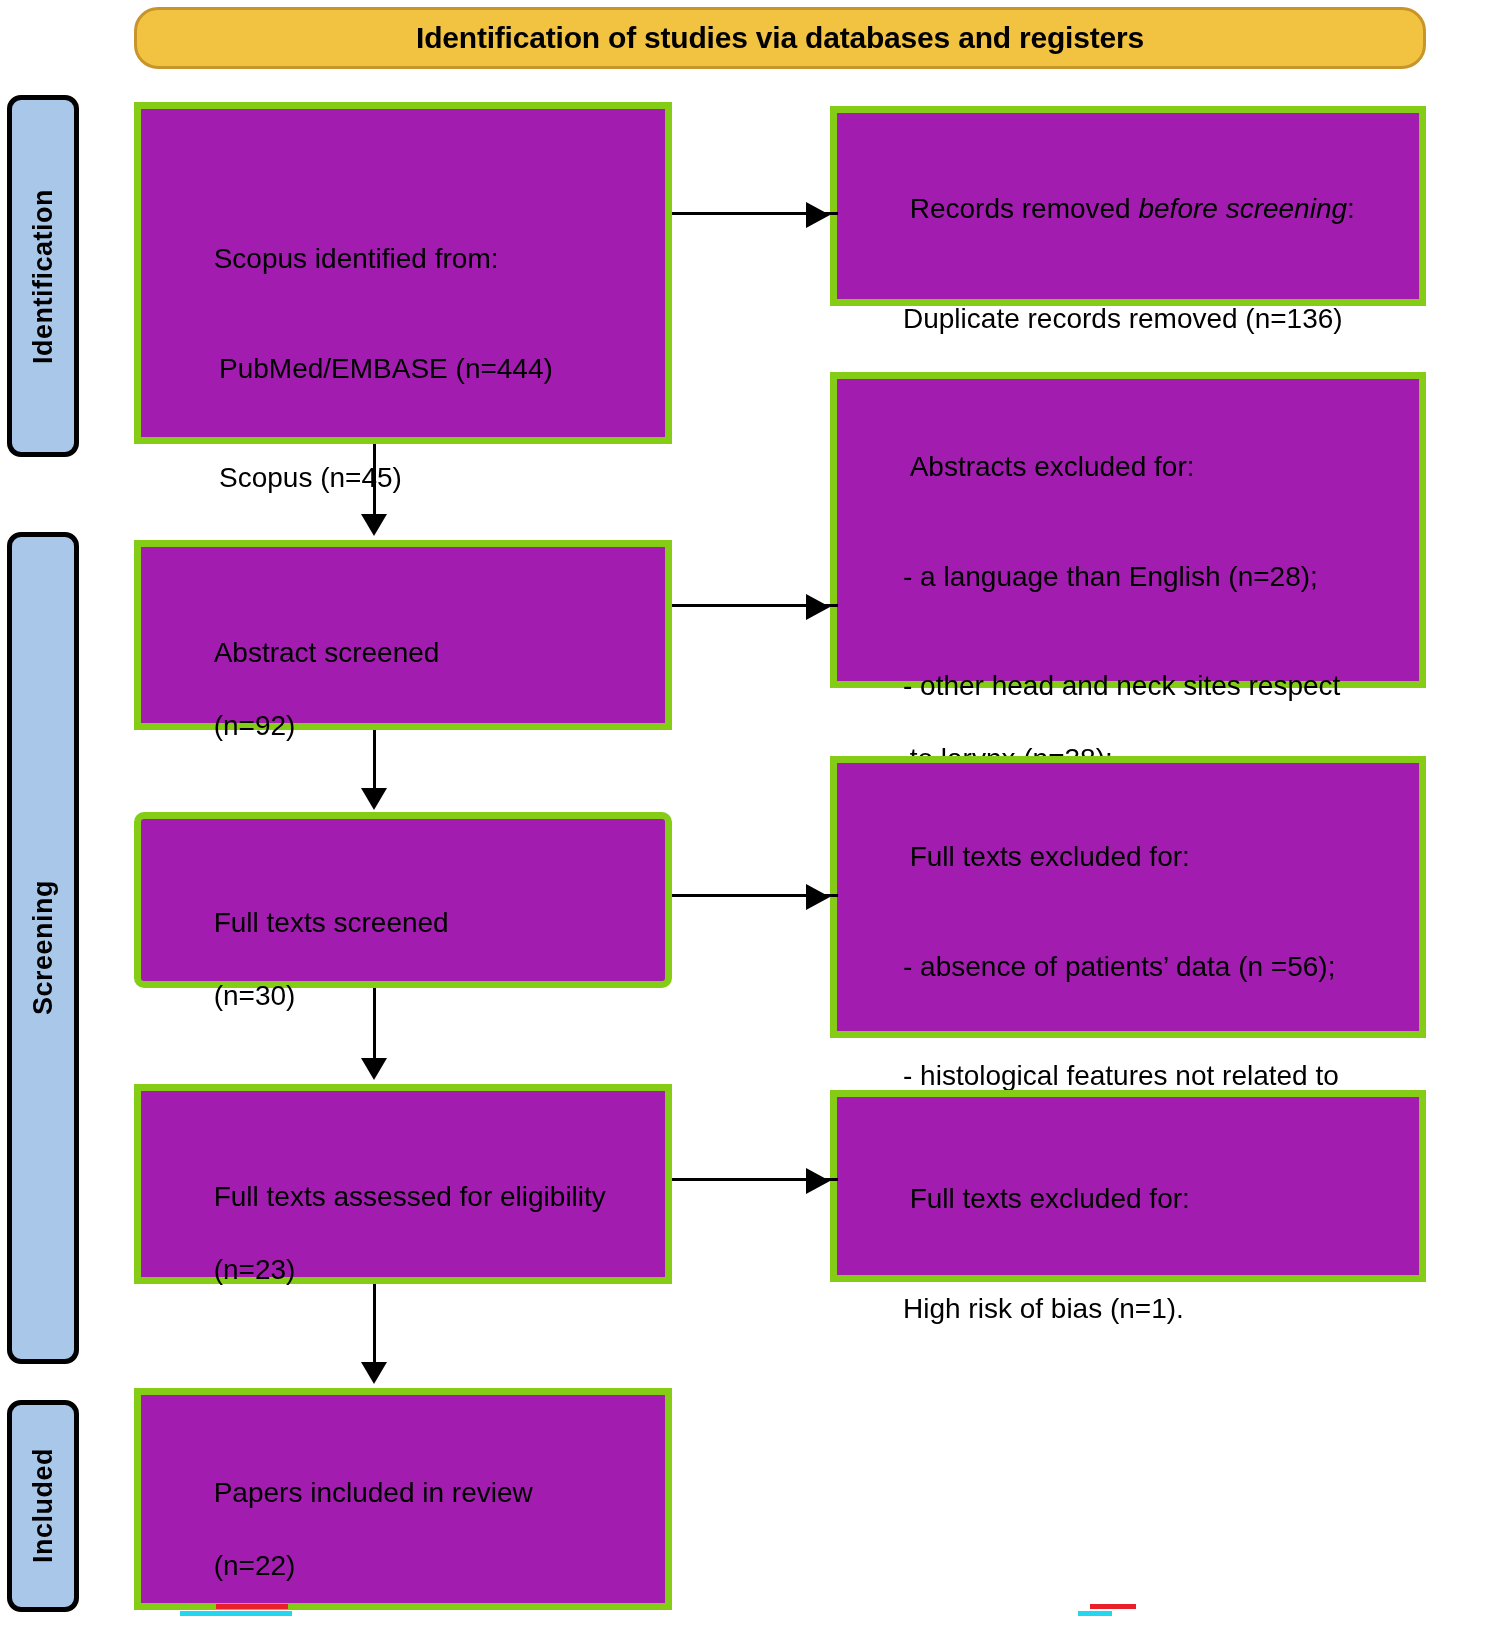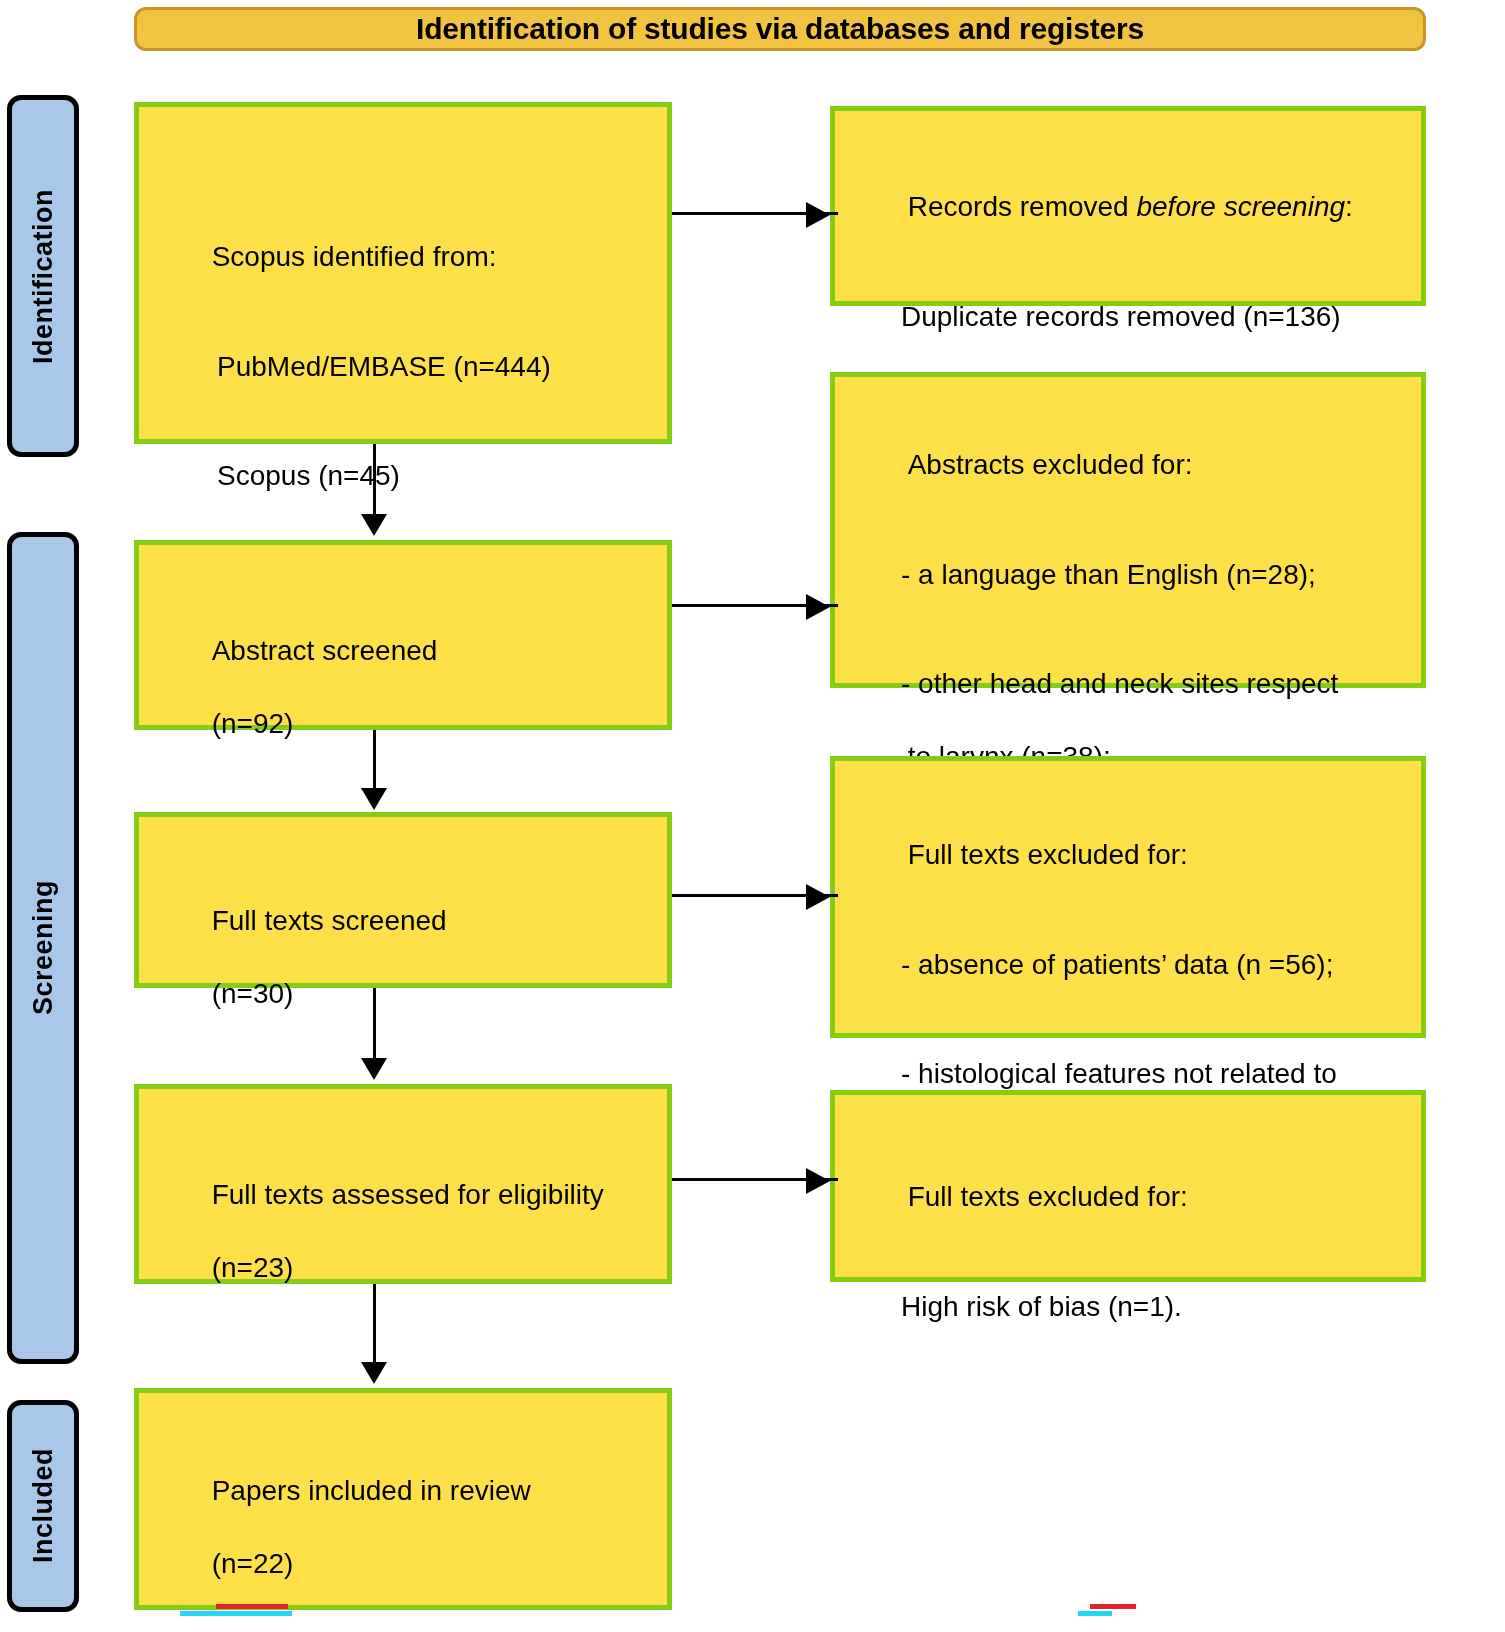--- a/index.html
+++ b/index.html
@@ -18,24 +18,24 @@
     background: #ffffff;
     overflow: hidden;
   }
 
   
   .banner {
     position: absolute;
     left: 134px;
     top: 7px;
     width: 1292px;
-    height: 44px;
+    height: 62px;
     background: #f2c340;
     border: 3px solid #c8952a;
-    border-radius: 12px;
+    border-radius: 24px;
     box-sizing: border-box;
     display: flex;
     align-items: center;
     justify-content: center;
   }
   .banner-text {
     font-size: 30px;
     font-weight: bold;
     color: #000000;
     letter-spacing: -0.2px;
@@ -64,22 +64,22 @@
     white-space: nowrap;
     letter-spacing: 0.5px;
   }
   #stage-identification { top: 95px;  height: 362px; }
   #stage-screening      { top: 532px; height: 832px; }
   #stage-included       { top: 1400px;height: 212px; }
 
   
   .box {
     position: absolute;
-    background: #fde047;
-    border: 5px solid #84cc16;
+    background: #a21caf;
+    border: 7px solid #84cc16;
     box-sizing: border-box;
   }
   .box-inner {
     position: absolute;
     left: 26px;
     right: 6px;
     font-size: 28px;
     line-height: 1.30;
     color: #000000;
     white-space: pre-wrap;
@@ -88,21 +88,21 @@
   .indent-hang { display: block; padding-left: 40px; }
   .ital { font-style: italic; }
 
   
   #box-identified      { left: 134px; top: 102px;  width: 538px; height: 342px; }
   #box-identified .box-inner { top: 96px; }
 
   #box-abstract-screened { left: 134px; top: 540px; width: 538px; height: 190px; padding-left: 44px; }
   #box-abstract-screened .box-inner { top: 52px; }
 
-  #box-fulltext-screened { left: 134px; top: 812px; width: 538px; height: 176px; }
+  #box-fulltext-screened { left: 134px; top: 812px; width: 538px; height: 176px; border-radius: 10px; }
   #box-fulltext-screened .box-inner { top: 50px; }
 
   #box-eligibility     { left: 134px; top: 1084px; width: 538px; height: 200px; }
   #box-eligibility .box-inner { top: 52px; }
 
   #box-included        { left: 134px; top: 1388px; width: 538px; height: 222px; }
   #box-included .box-inner { top: 44px; }
 
   
   #box-removed         { left: 830px; top: 106px;  width: 596px; height: 200px; }

